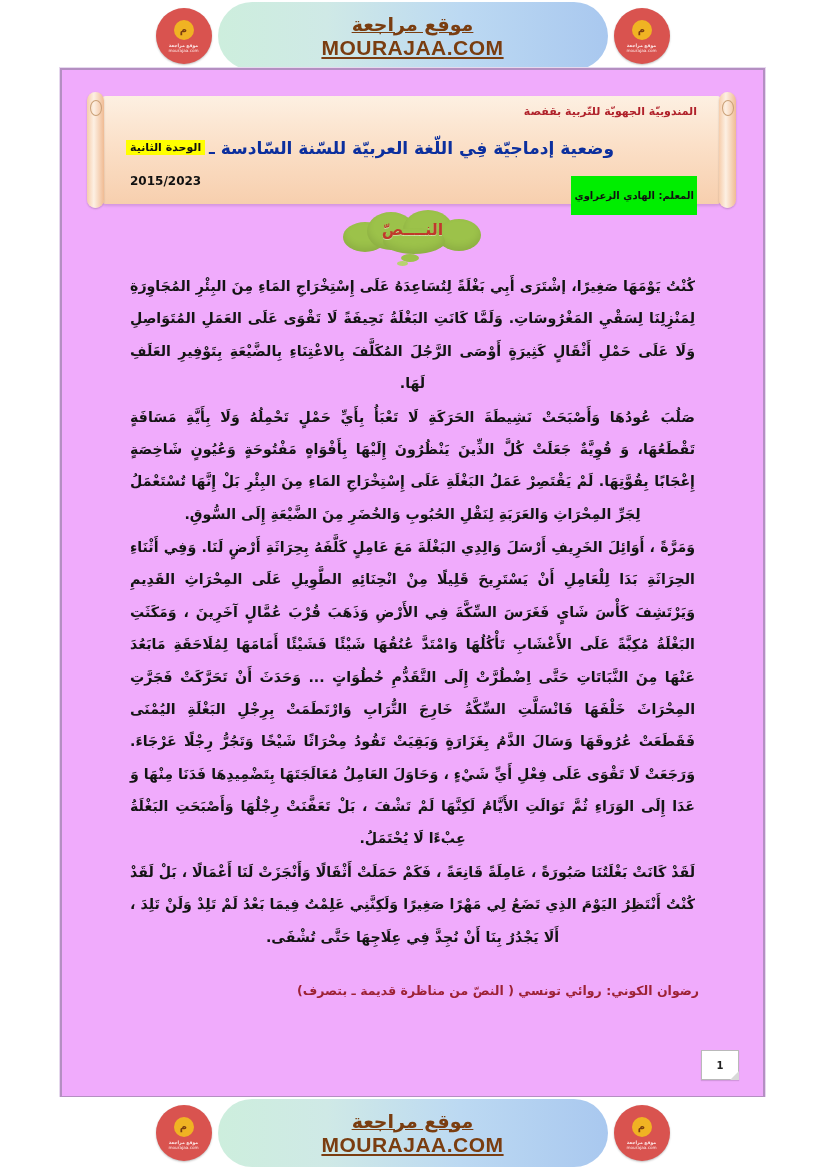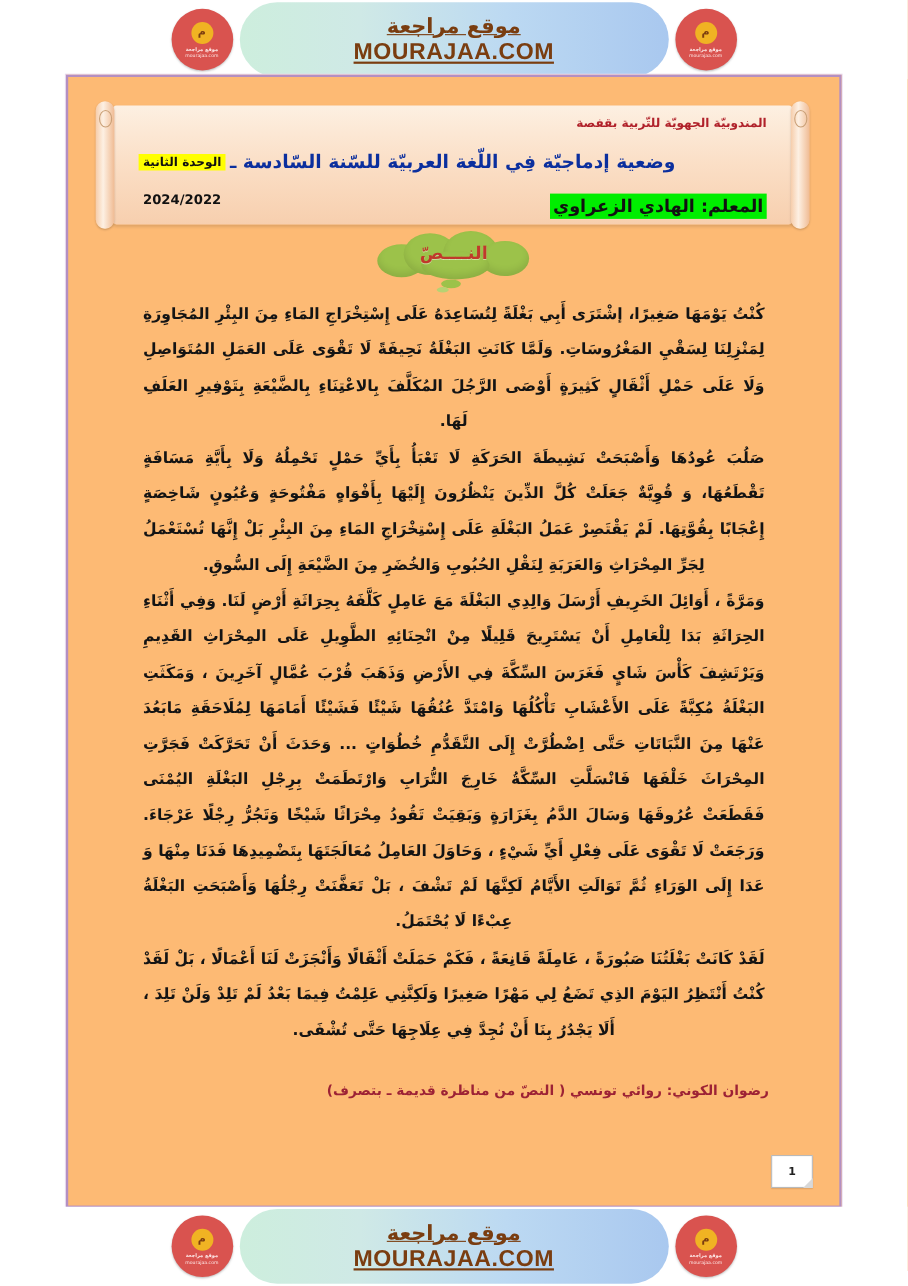--- a/index.html
+++ b/index.html
@@ -50,21 +50,21 @@
     background:#f0b323;color:#7a3d10;
     font-size:10px;line-height:20px;text-align:center;font-weight:bold;
   }
   .badge-cap{font-size:4.2px;color:#fde7e6;line-height:5px;text-align:center;margin-top:3px;}
   .badge-cap b{display:block;font-size:4.6px;}
 
   
   .page-outer{
     position:absolute;left:60px;top:68px;
     width:705px;height:1030px;
-    background:#fdba74;
+    background:#f0abfc;
     border:2px solid #b48fc2;
     box-shadow:0 0 0 1px #e6d8ee;
     box-sizing:border-box;
   }
   .page-inner{position:absolute;inset:0;padding:22px 24px 0 24px;box-sizing:border-box;}
 
   
   .header-banner{
     position:relative;
     margin:4px 18px 0 16px;
@@ -98,22 +98,22 @@
     font-size:11px;font-weight:bold;color:#111111;
     background:#ffff00;padding:1px 4px;
   }
   .hdr-year{
     position:absolute;top:78px;left:28px;
     font-size:12px;font-weight:bold;color:#111111;
     direction:ltr;
   }
   .hdr-teacher{
     position:absolute;top:80px;right:24px;
-    font-size:16px;font-weight:bold;color:#111111;
-    background:#00ee00;padding:2px 3px;
+    font-size:10px;font-weight:bold;color:#111111;
+    background:#00ee00;padding:14px 3px;
   }
 
   
   .cloud-wrap{position:relative;height:58px;margin-top:6px;}
   .cloud{
     position:absolute;left:0;right:0;margin:0 auto;
     width:152px;height:44px;
   }
   .cloud .lobe{position:absolute;background:#9cc24a;border-radius:50%;
     box-shadow:inset 0 -4px 7px rgba(0,0,0,.10);}
@@ -206,21 +206,21 @@
       <div class="scroll-roll r">
           <div class="knob"></div>
         </div>
       <div class="scroll-roll l">
           <div class="knob"></div>
         </div>
 
       <div class="hdr-dept">المندوبيّة الجهويّة للتّربية بقفصة</div>
       <div class="hdr-title">وضعية إدماجيّة فِي اللّغة العربيّة للسّنة السّادسة ـ</div>
       <div class="hdr-unit">الوحدة الثانية</div>
-      <div class="hdr-year">2024/2022</div>
+      <div class="hdr-year">2015/2023</div>
       <div class="hdr-teacher">المعلم: الهادي الزعراوي</div>
     </div>
 
     <div class="cloud-wrap">
       <div class="cloud">
         <div class="lobe l1"></div>
         <div class="lobe l2"></div>
         <div class="lobe l3"></div>
         <div class="lobe l4"></div>
         <div class="lobe l5"></div>

